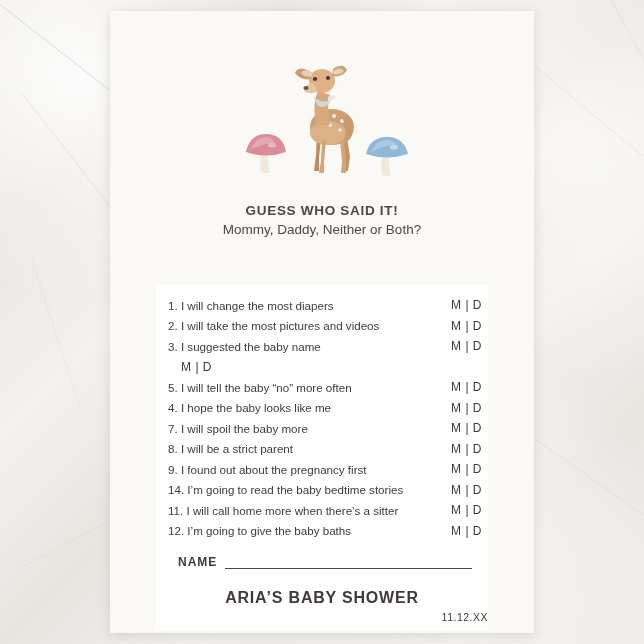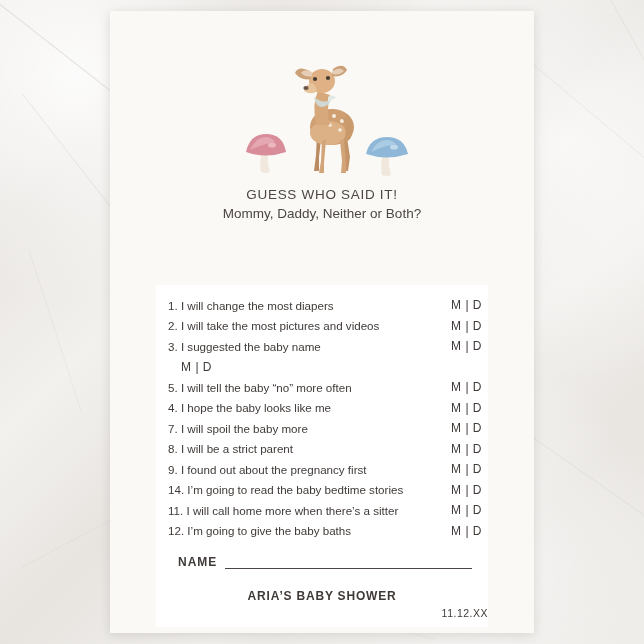--- a/index.html
+++ b/index.html
@@ -82,24 +82,24 @@
     font-family: "DejaVu Serif", serif;
     font-style: italic;
     font-size: 32px;
     color: #4a4542;
     letter-spacing: 0.5px;
     margin-top: 6px;
   }
   .subtitle1 {
     text-align: center;
     font-size: 13.5px;
-    font-weight: normal;
+    font-weight: bold;
     color: #4c4744;
     letter-spacing: 0.7px;
-    margin-top: 0;
+    margin-top: 16px;
   }
   .subtitle2 {
     text-align: center;
     font-size: 13.5px;
     color: #4c4744;
     margin-top: 4px;
   }
 
   
   .panel {
@@ -143,21 +143,21 @@
     letter-spacing: 1px;
     margin-right: 8px;
   }
   .nameline {
     flex: 1;
     border-bottom: 1.3px solid #4a4542;
     height: 12px;
   }
   .footer1 {
     text-align: center;
-    font-size: 12px;
+    font-size: 16px;
     font-weight: bold;
     color: #3f3a37;
     letter-spacing: 0.8px;
     margin-top: 16px;
   }
   .footer2 {
     text-align: right;
     font-size: 10.5px;
     color: #3f3a37;
     letter-spacing: 0.5px;

